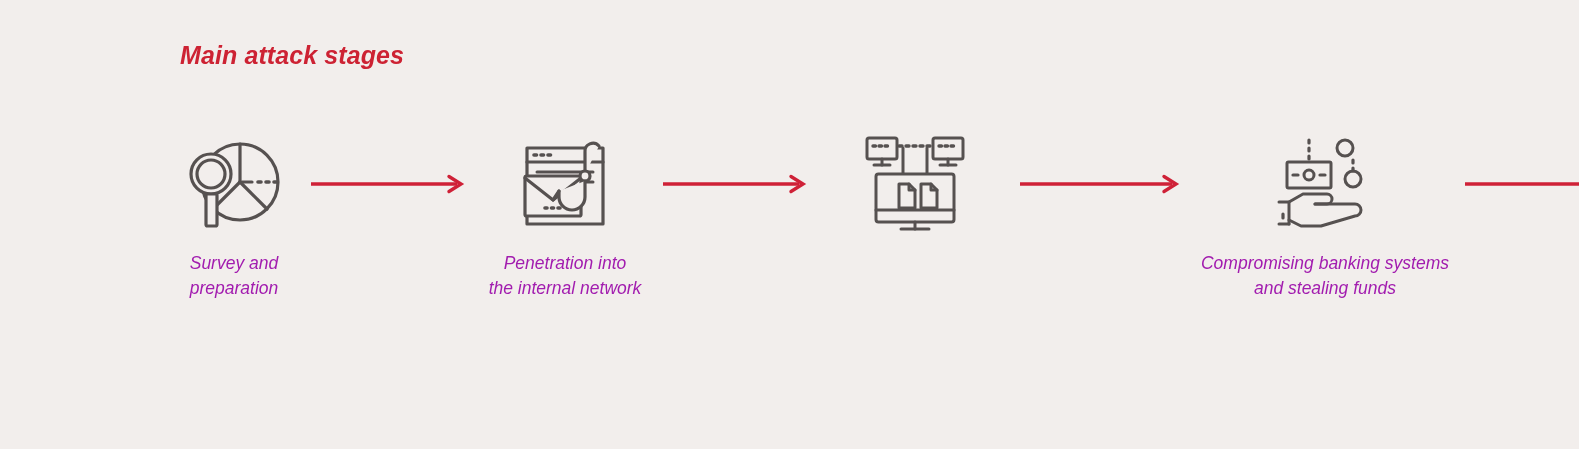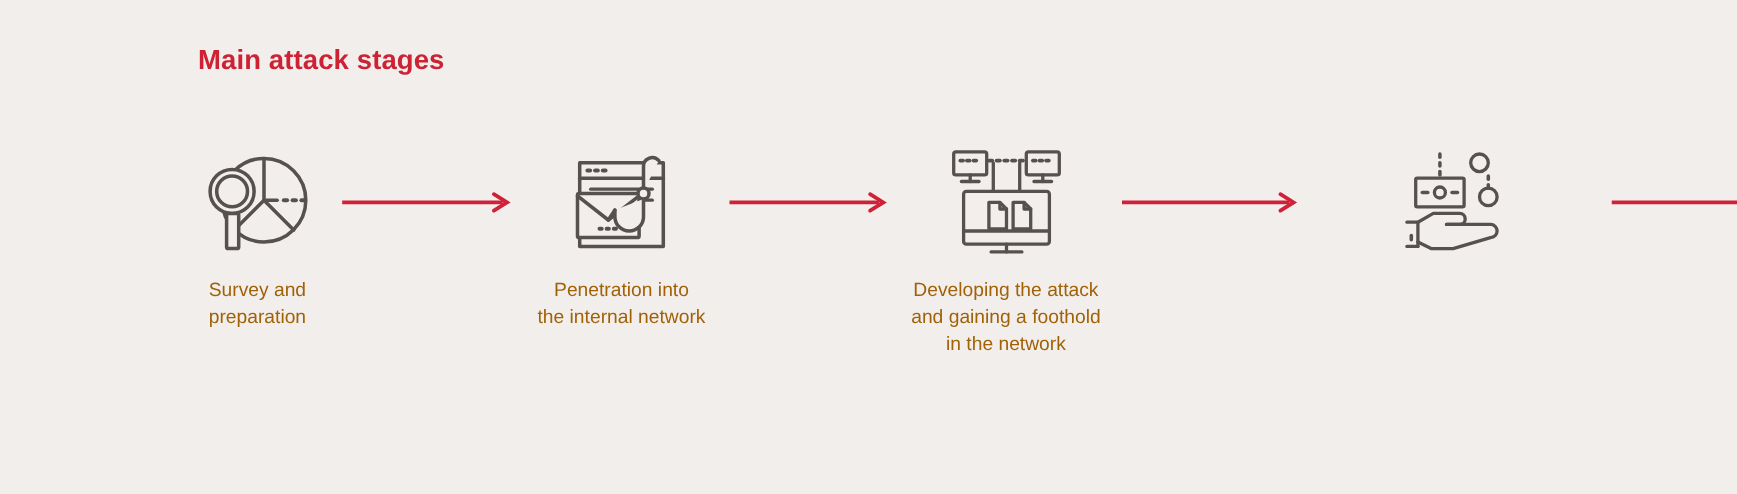--- a/index.html
+++ b/index.html
@@ -11,20 +11,21 @@
     height: 449px;
     background: #f2eeec;
     font-family: "Liberation Sans", sans-serif;
     overflow: hidden;
   }
   .canvas {
     position: relative;
     width: 1579px;
     height: 337px;
     background: #f2eeec;
+    font-style: italic;
   }
   .page-title {
     position: absolute;
     left: 180px;
     top: 41px;
     font-size: 25px;
     font-weight: 600;
     letter-spacing: 0.1px;
     color: #cd2233;
     white-space: nowrap;
@@ -52,21 +53,21 @@
     justify-content: center;
   }
   .stage-icon svg {
     display: block;
   }
   .stage-label {
     margin-top: 15px;
     text-align: center;
     font-size: 17.5px;
     line-height: 24.5px;
-    color: #a16207;
+    color: #a21caf;
     white-space: pre-line;
   }
   .connector {
     flex: 0 0 auto;
     height: 104px;
     display: flex;
     align-items: center;
     justify-content: center;
   }
   .connector svg { display: block; }
@@ -191,23 +192,20 @@
           <line x1="17" y1="78" x2="95" y2="78"></line>
           <line x1="56" y1="90" x2="56" y2="97"></line>
           <line x1="42" y1="97" x2="70" y2="97"></line>
 
           <path d="M40 52 h10 l6 6 v18 h-16 z" fill="#f2eeec"></path>
           <polyline points="50,52 50,58 56,58"></polyline>
           <path d="M62 52 h10 l6 6 v18 h-16 z" fill="#f2eeec"></path>
           <polyline points="72,52 72,58 78,58"></polyline>
         </svg>
       </div>
-      <div class="stage-label">Developing the attack
-and gaining a foothold
-in the network</div>
     </div>
 
     <div class="connector c2">
       <svg width="162" height="20" viewBox="0 0 162 20" fill="none" stroke="#cf2137" stroke-width="3.4" stroke-linecap="butt">
         <line x1="0" y1="10" x2="152" y2="10"></line>
         <polyline points="144,2.5 156,10 144,17.5" stroke-linejoin="miter" stroke-linecap="round"></polyline>
       </svg>
     </div>
 
     <div class="stage s3">
@@ -230,20 +228,22 @@
           <line x1="80" y1="28" x2="80" y2="31" stroke-width="3.2"></line>
           <line x1="80" y1="36" x2="80" y2="39" stroke-width="3.2"></line>
 
           <path d="M6 70 h10 l14 -8 h24 a5 5 0 0 1 0 10 h-12"></path>
           <path d="M42 72 h40 a6 6 0 0 1 0 12 l-34 10 h-20 l-12 -6"></path>
           <path d="M16 70 v22"></path>
           <path d="M6 92 h10"></path>
           <line x1="10" y1="82" x2="10" y2="86" stroke-width="3.2"></line>
         </svg>
       </div>
+      <div class="stage-label">Compromising banking systems
+and stealing funds</div>
     </div>
 
     <div class="connector c3">
       <svg width="142" height="20" viewBox="0 0 142 20" fill="none" stroke="#cf2137" stroke-width="3.4" stroke-linecap="butt">
         <line x1="0" y1="10" x2="132" y2="10"></line>
         <polyline points="124,2.5 136,10 124,17.5" stroke-linejoin="miter" stroke-linecap="round"></polyline>
       </svg>
     </div>
 
   </div>

